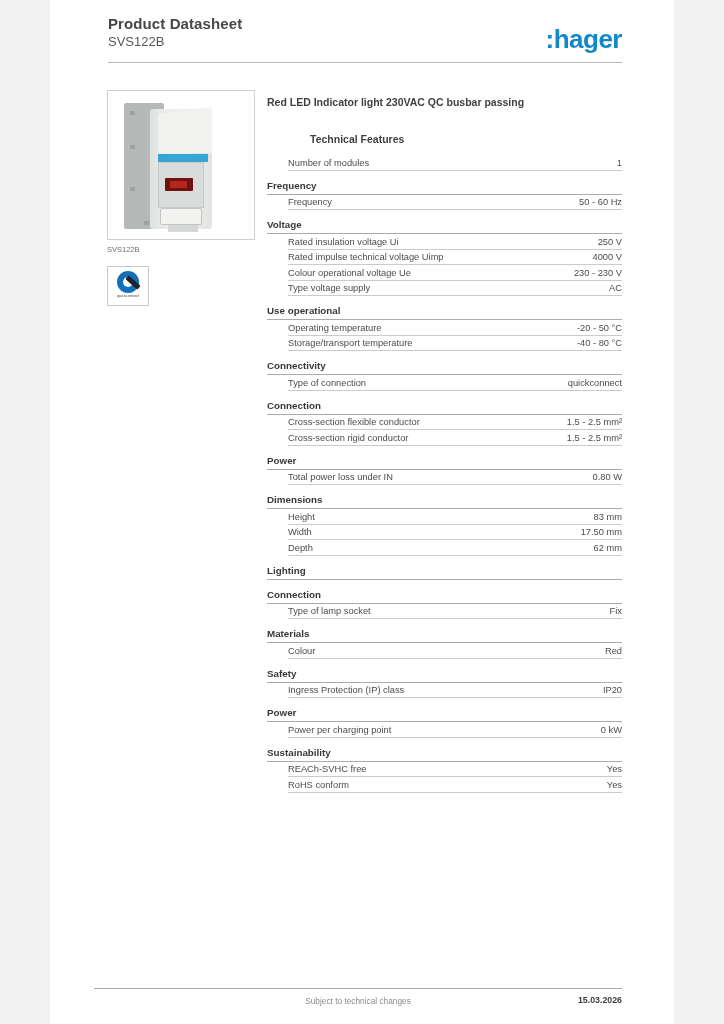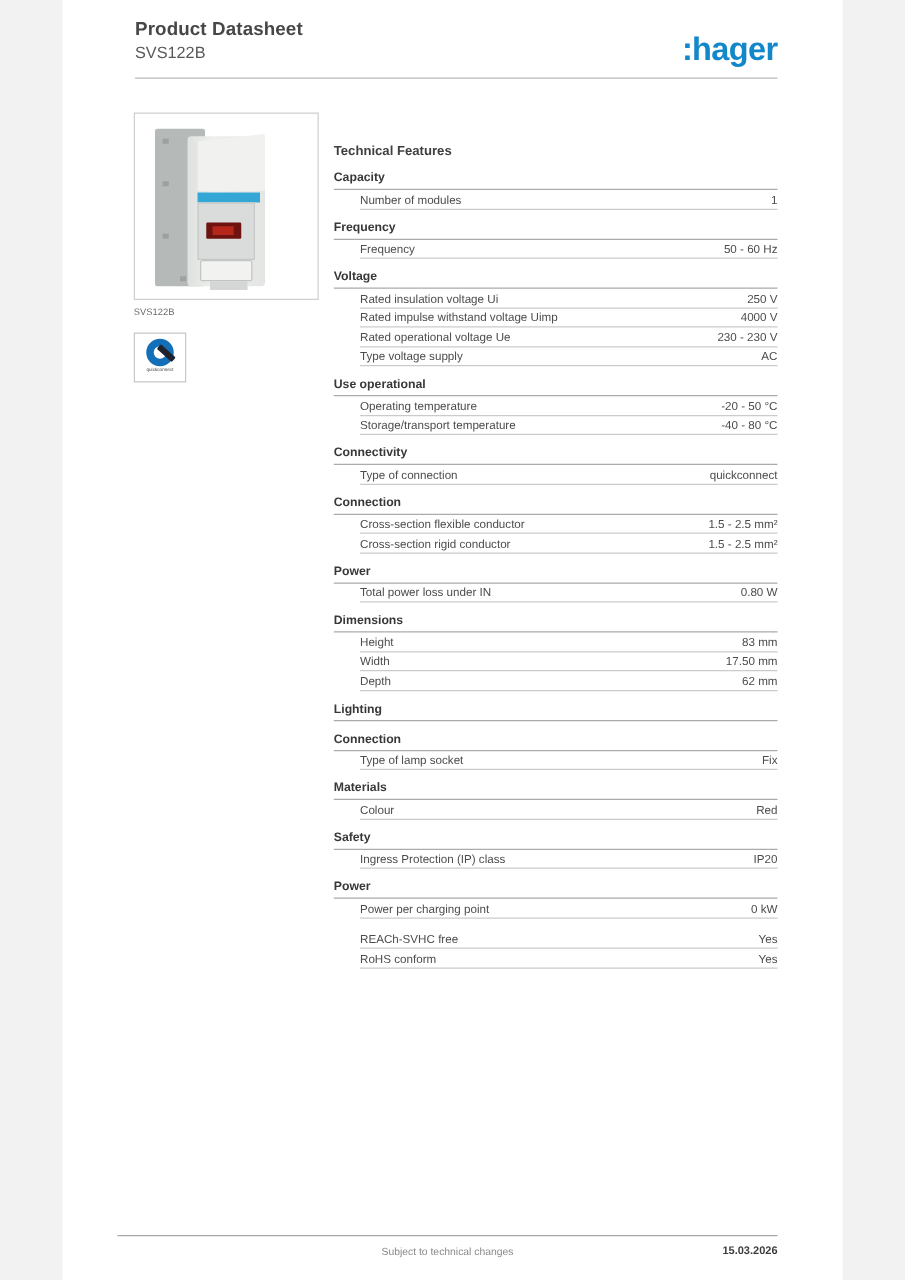--- a/index.html
+++ b/index.html
@@ -77,21 +77,21 @@
   }
   .badge-q:after {
     content: ""; position: absolute; left: 8px; top: 9px;
     width: 16px; height: 5px; background: #20232e;
     transform: rotate(42deg); border-radius: 1px;
   }
   .badge-text { font-size: 6px; transform: scale(0.62); transform-origin: center top; color: #444; white-space: nowrap; margin-top: 1px; }
 
   
   .p-title { padding-top: 6px; font-size: 10.5px; font-weight: bold; color: #3f3f3f; }
-  .features { margin-top: 25px; font-size: 10.5px; font-weight: bold; color: #3f3f3f; }
+  .features { margin-top: 25px; font-size: 10.5px; font-weight: bold; color: #3f3f3f; margin-left: 43px; }
 
   .sections { margin-top: 10px; }
   .section { margin-top: 9px; }
   .section-title {
     font-size: 9.8px; font-weight: bold; color: #383838;
     padding-bottom: 2px;
     border-bottom: 1px solid #ababab;
     line-height: 12px;
   }
   .spec-row {
@@ -147,48 +147,48 @@
       <div class="m-foot"></div>
     </div>
     <div class="img-caption">SVS122B</div>
     <div class="badge">
       <div class="badge-q"></div>
       <div class="badge-text">quickconnect</div>
     </div>
   </div>
 
   <div class="right-col">
+    <div class="p-title">Red LED Indicator light 230VAC QC busbar passing</div>
     <div class="features">Technical Features</div>
     <div class="sections">
         <div class="section">
-          <div class="section-title">Capacity</div>
           <div class="spec-row">
             <span class="spec-label">Number of modules</span>
             <span class="spec-value">1</span>
           </div>
         </div>
         <div class="section">
           <div class="section-title">Frequency</div>
           <div class="spec-row">
             <span class="spec-label">Frequency</span>
             <span class="spec-value">50 - 60 Hz</span>
           </div>
         </div>
         <div class="section">
           <div class="section-title">Voltage</div>
           <div class="spec-row">
             <span class="spec-label">Rated insulation voltage Ui</span>
             <span class="spec-value">250 V</span>
           </div>
           <div class="spec-row">
-            <span class="spec-label">Rated impulse withstand voltage Uimp</span>
+            <span class="spec-label">Rated impulse technical voltage Uimp</span>
             <span class="spec-value">4000 V</span>
           </div>
           <div class="spec-row">
-            <span class="spec-label">Rated operational voltage Ue</span>
+            <span class="spec-label">Colour operational voltage Ue</span>
             <span class="spec-value">230 - 230 V</span>
           </div>
           <div class="spec-row">
             <span class="spec-label">Type voltage supply</span>
             <span class="spec-value">AC</span>
           </div>
         </div>
         <div class="section">
           <div class="section-title">Use operational</div>
           <div class="spec-row">
@@ -265,20 +265,21 @@
           </div>
         </div>
         <div class="section">
           <div class="section-title">Power</div>
           <div class="spec-row">
             <span class="spec-label">Power per charging point</span>
             <span class="spec-value">0 kW</span>
           </div>
         </div>
         <div class="section">
+          <div class="section-title">Sustainability</div>
           <div class="spec-row">
             <span class="spec-label">REACh-SVHC free</span>
             <span class="spec-value">Yes</span>
           </div>
           <div class="spec-row">
             <span class="spec-label">RoHS conform</span>
             <span class="spec-value">Yes</span>
           </div>
         </div>
       </div>

